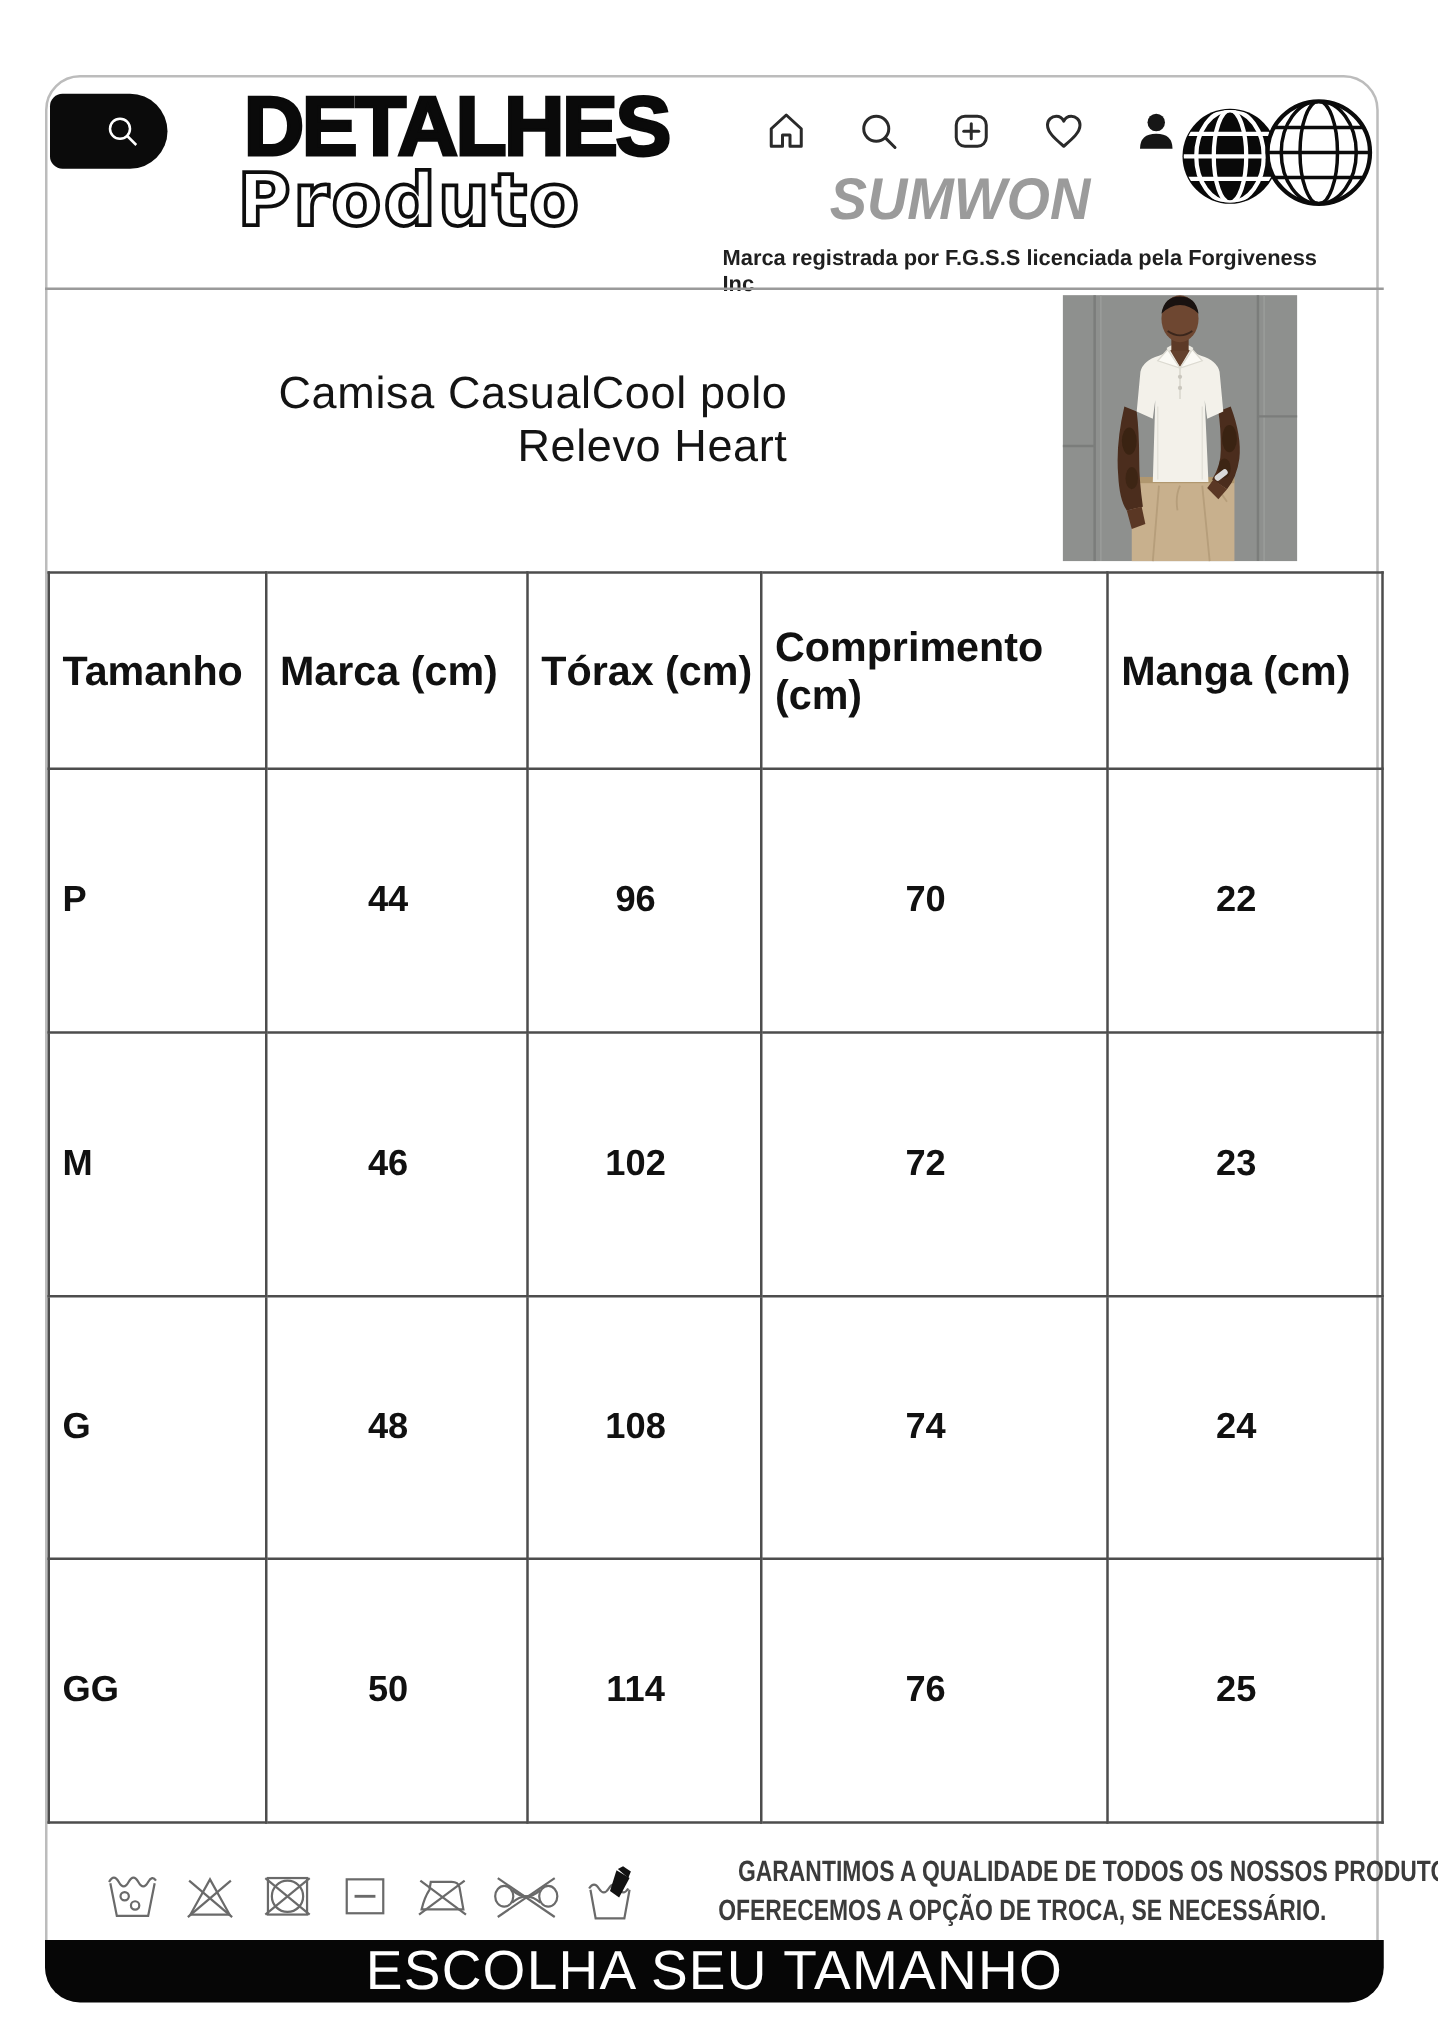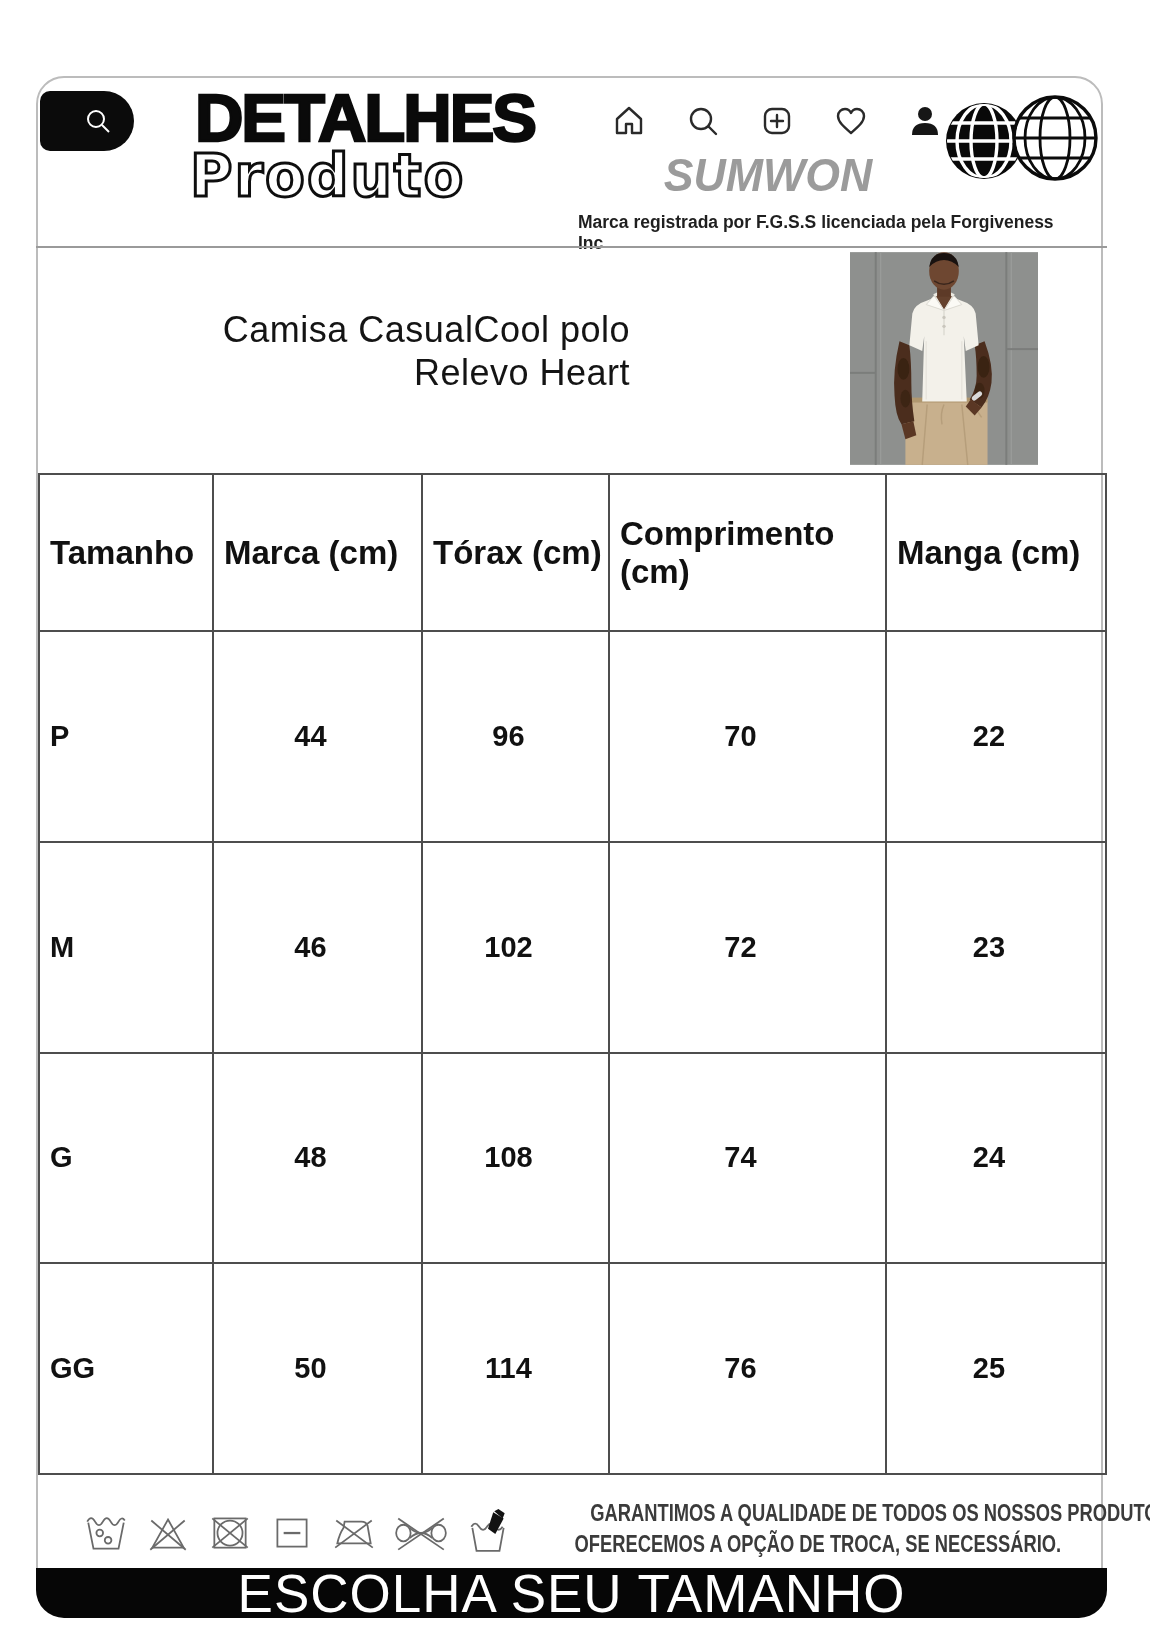--- a/index.html
+++ b/index.html
@@ -1,19 +1,19 @@
 <!DOCTYPE html>
 <html><head>
 <meta charset="utf-8">
 <style>
   * { margin:0; padding:0; box-sizing:border-box; }
   html,body { width:1150px; height:1630px; background:#ffffff; font-family:"Liberation Sans", sans-serif; }
   .card {
     position:absolute; left:36px; top:60px; width:1067px; height:1540px;
-    background:#fff; border:2px solid #bcbcbc; border-radius:28px;margin-top:16px;
+    background:#fff; border:2px solid #bcbcbc; border-radius:28px;
   }
   
   .search-pill {
     position:absolute; left:2px; top:13px; width:94px; height:60px;
     background:#0b0b0b; border-radius:10px 30px 30px 10px;
     display:flex; align-items:center; justify-content:flex-end; padding-right:22px;
   }
   .title-detalhes {
     position:absolute; left:112px; top:6px; width:430px; text-align:center;
     font-size:67px; font-weight:900; color:#0a0a0a; letter-spacing:-2px;
@@ -73,21 +73,21 @@
   }
   .guarantee {
     position:absolute; left:468px; top:1420px; width:585px; text-align:center;
     font-weight:700; color:#3b3b3b; font-size:23.5px; line-height:31px;
   }
   .guarantee .cond { display:inline-block; transform:scaleX(0.78); transform-origin:center; white-space:nowrap; }
   .bottom-bar {
     position:absolute; left:-2px; top:1490px; width:1071px; height:50px;
     background:#060606; border-radius:0 0 28px 28px;
     display:flex; align-items:center; justify-content:center;
-    color:#ffffff; font-size:53px; font-weight:400; letter-spacing:1px; cursor:pointer;
+    color:#ffffff; font-size:44px; font-weight:400; letter-spacing:1px; cursor:pointer;
   }
 </style>
 </head>
 <body>
 
 <div class="card">
 
   <div class="search-pill">
     <svg width="28" height="28" viewBox="0 0 28 28">
       <circle cx="12" cy="12" r="8" fill="none" stroke="#fff" stroke-width="2"></circle>

